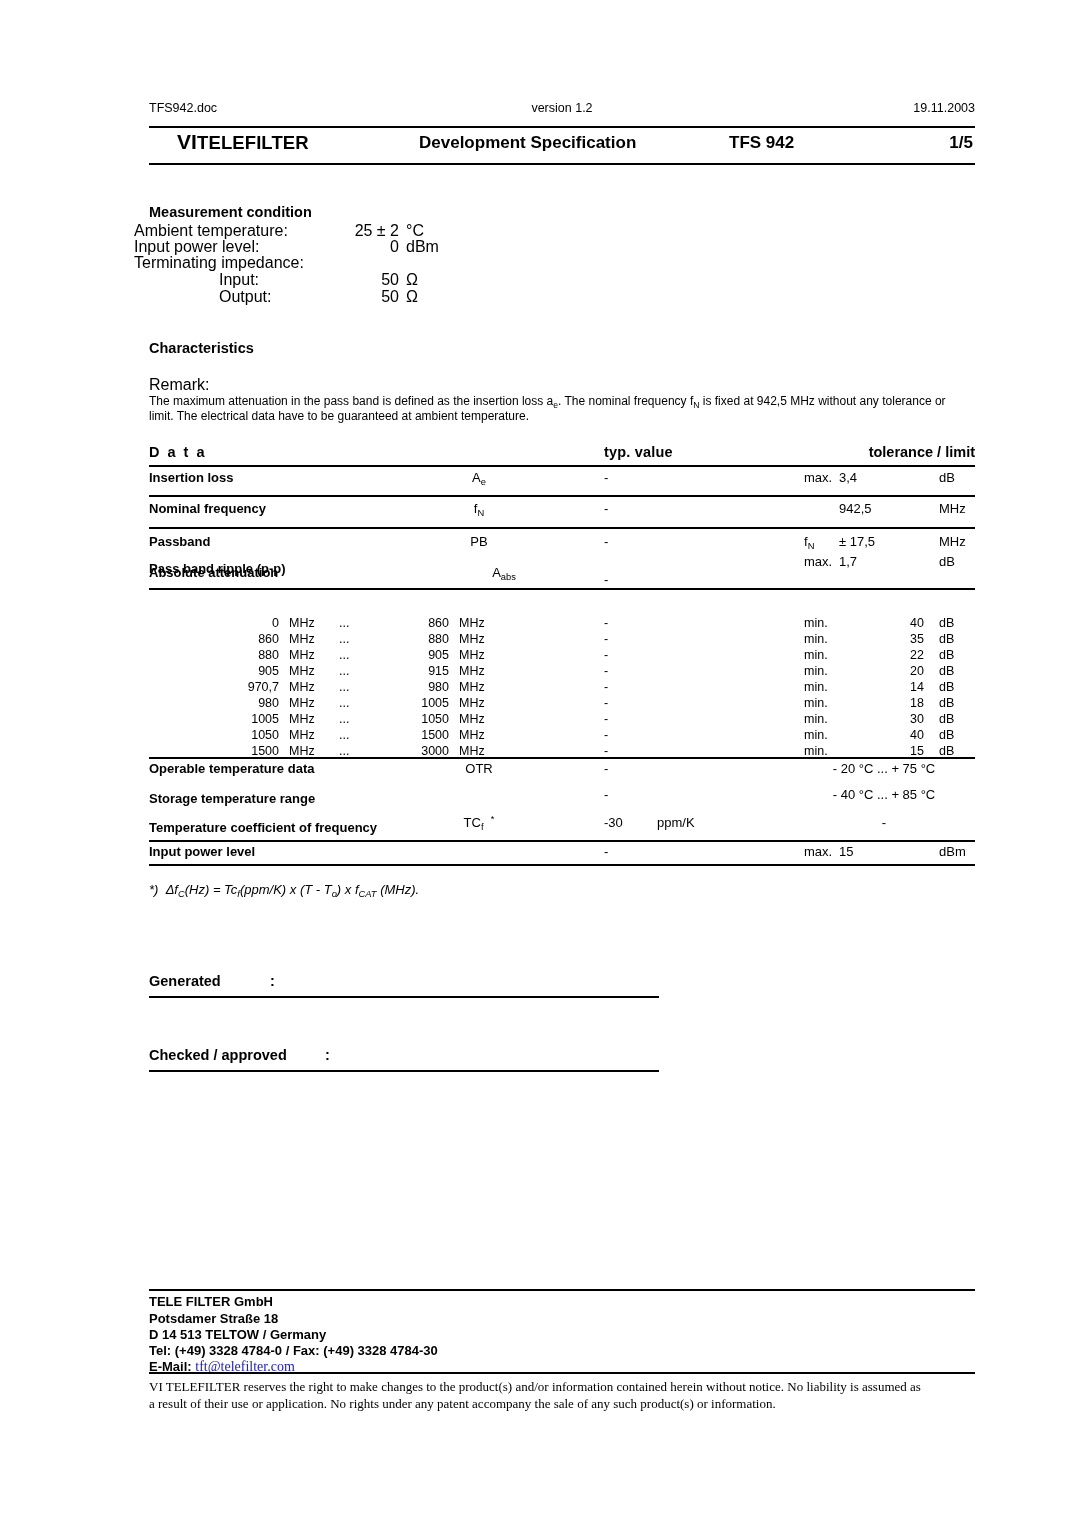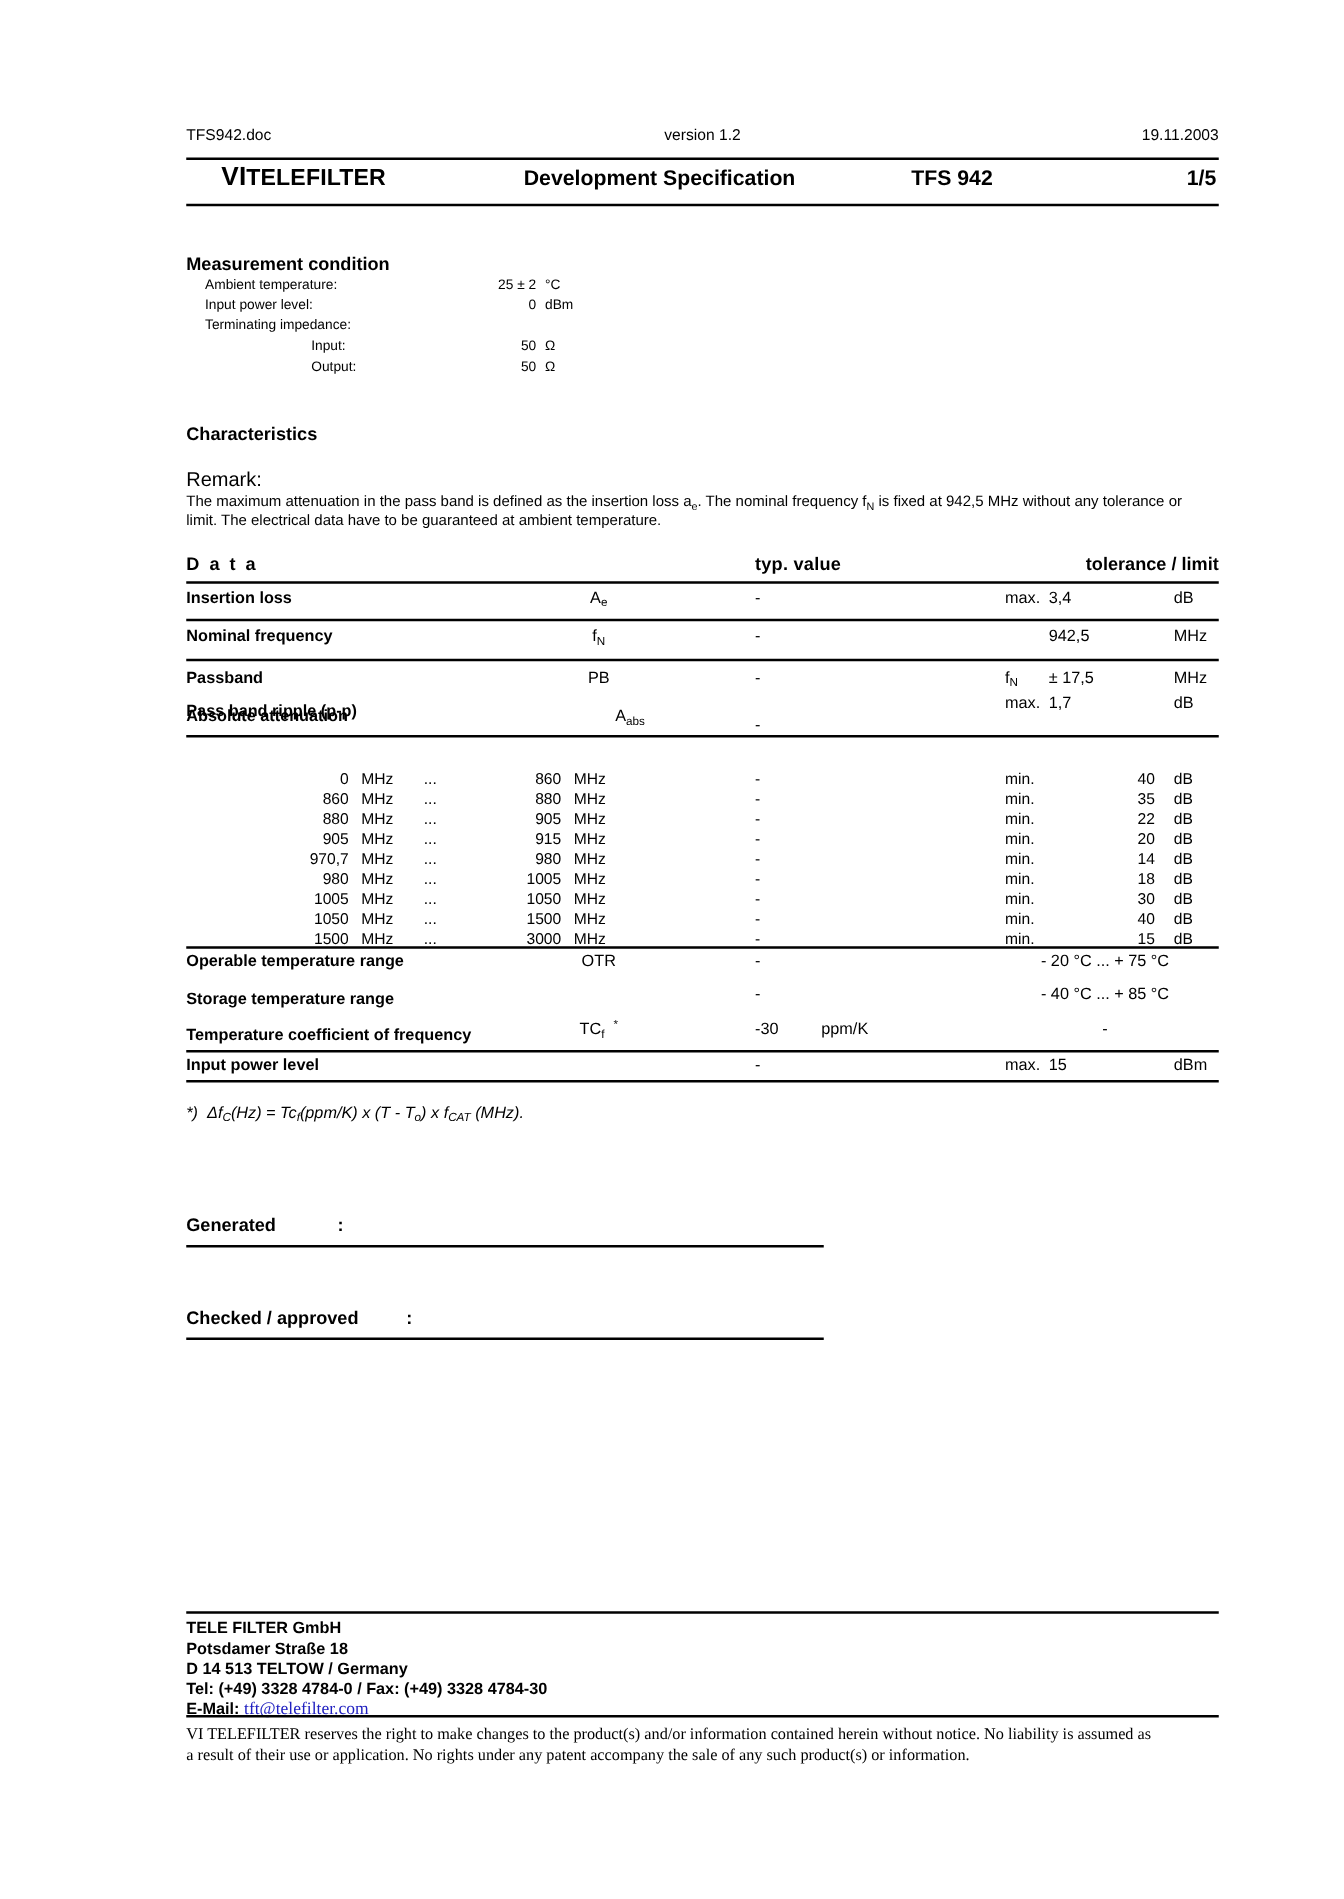--- a/index.html
+++ b/index.html
@@ -40,21 +40,21 @@
   #hdr-band { top: 129px; left: 149px; width: 826px; height: 32px; }
   #brand { position: absolute; left: 12px; top: 1px; font-weight: bold; letter-spacing: .1px; margin-left: 16px; }
   #brand .vi { font-size: 21px; }
   #brand .tf { font-size: 18.5px; }
   #hdr-title { position: absolute; left: 270px; top: 4px; font-size: 17px; font-weight: bold; }
   #hdr-part  { position: absolute; left: 580px; top: 4px; font-size: 17px; font-weight: bold; }
   #hdr-page  { position: absolute; right: 2px; top: 4px; font-size: 17px; font-weight: bold; }
 
   
   #mc-title { top: 204px; left: 149px; font-size: 14.5px; font-weight: bold; }
-  .mc-row { position: absolute; left: 164px; width: 420px; height: 16px; font-size: 11px; }
+  .mc-row { position: absolute; left: 134px; width: 420px; height: 16px; font-size: 16px; }
   .mc-row .lbl  { position: absolute; left: 0; }
   .mc-row .lbl.ind { left: 85px; }
   .mc-row .val  { position: absolute; left: 200px; width: 65px; text-align: right; }
   .mc-row .unit { position: absolute; left: 272px; }
 
   
   #ch-title { top: 340px; left: 149px; font-size: 14.5px; font-weight: bold; }
   #remark-lbl { top: 376px; left: 149px; font-size: 16px; }
   .remark-line { position: absolute; left: 149px; width: 828px; font-size: 12px; line-height: 15px; }
 
@@ -309,21 +309,21 @@
     <span class="u2">MHz</span>
     <span class="typ">-</span>
     <span class="qual">min.</span>
     <span class="lim">15</span>
     <span class="unit">dB</span>
   </div>
 
   <div class="rule" style="top:757px;height:1.5px;"></div>
 
   <div class="trow" style="top:761px;">
-    <span class="name">Operable temperature range</span>
+    <span class="name">Operable temperature data</span>
     <span class="sym">OTR</span>
     <span class="typ">-</span>
     <span class="wide">- 20 °C ... + 75 °C</span>
   </div>
 
   <div class="trow" style="top:787px;">
     <span class="typ">-</span>
     <span class="wide">- 40 °C ... + 85 °C</span>
   </div>
   <div class="trow" style="top:791px;">

